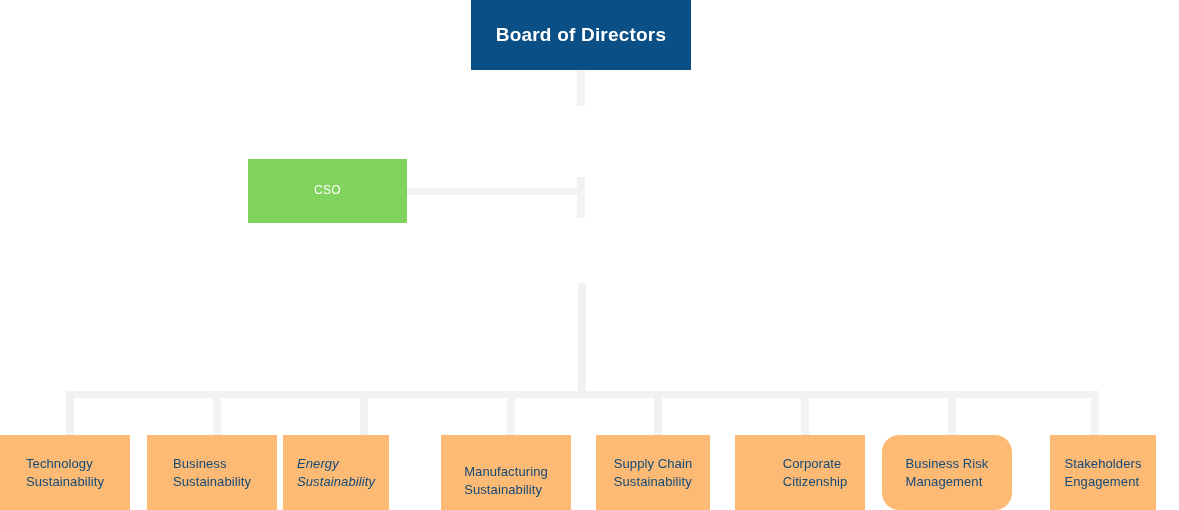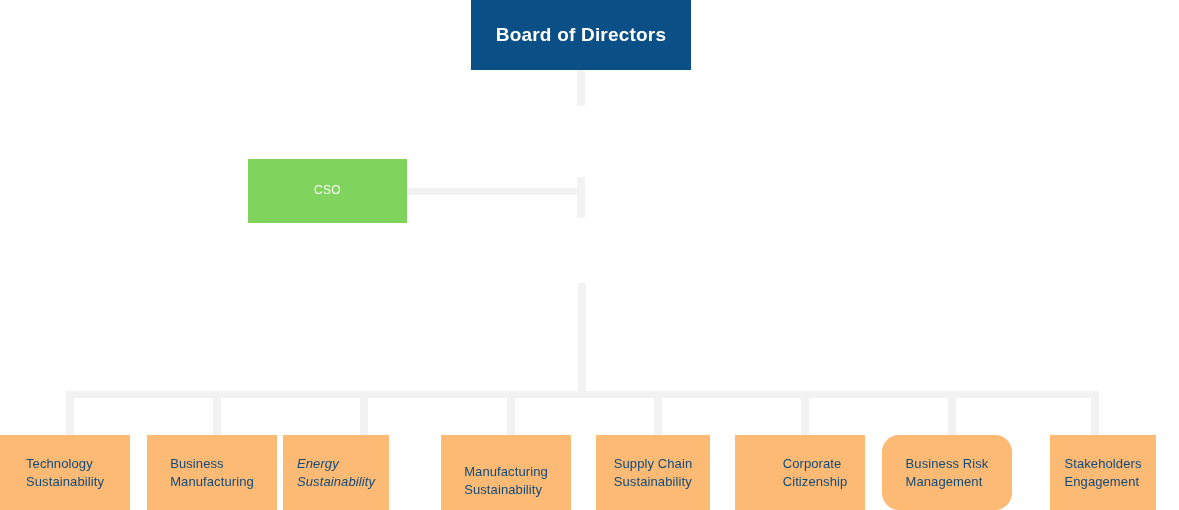--- a/index.html
+++ b/index.html
@@ -110,21 +110,21 @@
   </div>
 
 
   <div id="dept-row">
       <div class="node cyan" style="left: 0px; top: 435px; width: 130px; height: 75px;">
         <span class="node-label">Technology
 Sustainability</span>
       </div>
       <div class="node cyan" style="left: 147px; top: 435px; width: 130px; height: 75px;">
         <span class="node-label">Business
-Manufacturing</span>
+Sustainability</span>
       </div>
       <div class="node cyan" style="left: 283px; top: 435px; width: 106px; height: 75px; font-style: italic;">
         <span class="node-label">Energy
 Sustainability</span>
       </div>
       <div class="node cyan" style="left: 441px; top: 435px; width: 130px; height: 91px;">
         <span class="node-label">Manufacturing
 Sustainability</span>
       </div>
       <div class="node cyan" style="left: 596px; top: 435px; width: 114px; height: 75px;">

